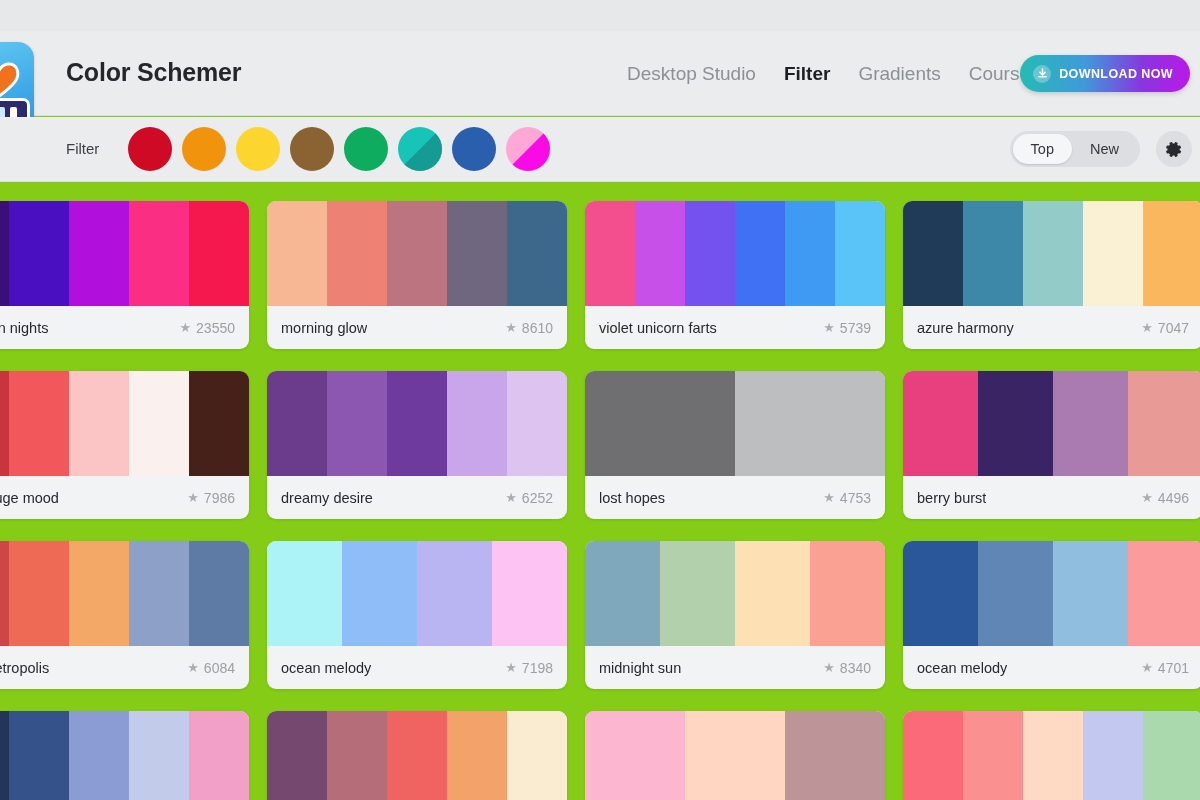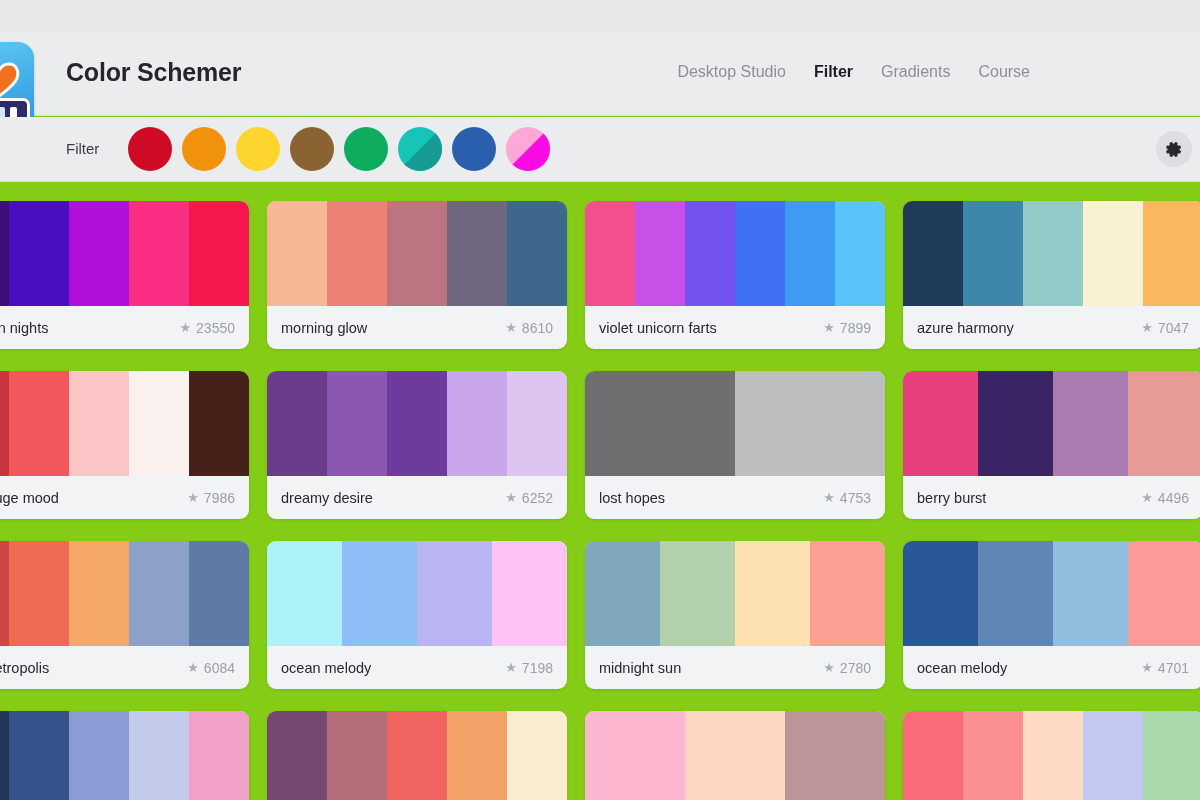--- a/index.html
+++ b/index.html
@@ -39,21 +39,21 @@
     content:""; position:absolute; left:21px; top:6px; width:7px; height:22px;
     background:#ffffff; border-radius:2px;
   }
 
   .app-title {
     position:absolute; left:66px; top:27px;
     font-size:25px; font-weight:bold; color:#23262b; letter-spacing:-.2px;
   }
 
   .nav { position:absolute; right:170px; top:32px; display:flex; gap:28px; align-items:center; }
-  .nav-item { font-size:16px; color:#8b9097; white-space:nowrap; cursor:pointer; }
+  .nav-item { font-size:19px; color:#8b9097; white-space:nowrap; cursor:pointer; }
   .nav-item.active { color:#1c1f24; font-weight:bold; }
 
   .download-btn {
     position:absolute; right:10px; top:24px; height:37px;
     padding:0 17px 0 13px;
     display:flex; align-items:center; gap:8px;
     border-radius:19px; cursor:pointer;
     background:linear-gradient(95deg,#25bcb2 0%,#3f9ada 38%,#8a35e0 72%,#bb19e8 100%);
     box-shadow:0 2px 5px rgba(0,0,0,.16);
   }
@@ -135,20 +135,28 @@
 
     <div class="app-title">Color Schemer</div>
 
     <div class="nav">
       <div class="nav-item">Desktop Studio</div>
       <div class="nav-item active">Filter</div>
       <div class="nav-item">Gradients</div>
       <div class="nav-item">Course</div>
     </div>
 
+    <div class="download-btn">
+      <span class="dl-ico">
+        <svg width="11" height="11" viewBox="0 0 12 12">
+          <path d="M6 1 v6 M3.2 4.6 L6 7.6 L8.8 4.6 M2 9.6 h8" stroke="#fff" stroke-width="1.7" fill="none" stroke-linecap="round" stroke-linejoin="round"></path>
+        </svg>
+      </span>
+      <span class="dl-label">DOWNLOAD NOW</span>
+    </div>
   </div>
 
   <div class="filterbar">
     <div class="filter-label">Filter</div>
     <div class="swatch-row">
         <div class="swatch" style="background: rgb(206, 10, 36);"></div>
         <div class="swatch" style="background: rgb(242, 147, 13);"></div>
         <div class="swatch" style="background: rgb(252, 214, 47);"></div>
         <div class="swatch" style="background: rgb(139, 98, 49);"></div>
         <div class="swatch" style="background: rgb(13, 172, 95);"></div>
@@ -156,20 +164,24 @@
           <span class="a" style="background: rgb(22, 196, 184);"></span>
           <span class="b" style="background: rgb(21, 155, 147);"></span>
         </div>
         <div class="swatch" style="background: rgb(42, 95, 173);"></div>
         <div class="swatch split">
           <span class="a" style="background: rgb(255, 168, 216);"></span>
           <span class="b" style="background: rgb(250, 11, 230);"></span>
         </div>
       </div>
 
+    <div class="segmented">
+      <div class="seg on">Top</div>
+      <div class="seg">New</div>
+    </div>
 
     <div class="gear-btn">
       <svg width="17" height="17" viewBox="0 0 20 20">
         <path fill="#26292e" d="M10 6.4a3.6 3.6 0 1 0 0 7.2 3.6 3.6 0 0 0 0-7.2zm0 5.4a1.8 1.8 0 1 1 0-3.6 1.8 1.8 0 0 1 0 3.6z"></path>
         <path fill="#26292e" d="M17.3 11.6l-1.3-.6a6.3 6.3 0 0 0 0-2l1.3-.6a.7.7 0 0 0 .35-.9l-.8-1.9a.7.7 0 0 0-.9-.38l-1.3.5a6.4 6.4 0 0 0-1.45-1.45l.5-1.3a.7.7 0 0 0-.38-.9l-1.9-.8a.7.7 0 0 0-.9.35l-.6 1.3a6.3 6.3 0 0 0-2 0l-.6-1.3a.7.7 0 0 0-.9-.35l-1.9.8a.7.7 0 0 0-.38.9l.5 1.3A6.4 6.4 0 0 0 3.2 5.72l-1.3-.5a.7.7 0 0 0-.9.38l-.8 1.9a.7.7 0 0 0 .35.9l1.3.6a6.3 6.3 0 0 0 0 2l-1.3.6a.7.7 0 0 0-.35.9l.8 1.9a.7.7 0 0 0 .9.38l1.3-.5a6.4 6.4 0 0 0 1.45 1.45l-.5 1.3a.7.7 0 0 0 .38.9l1.9.8a.7.7 0 0 0 .9-.35l.6-1.3a6.3 6.3 0 0 0 2 0l.6 1.3a.7.7 0 0 0 .9.35l1.9-.8a.7.7 0 0 0 .38-.9l-.5-1.3a6.4 6.4 0 0 0 1.45-1.45l1.3.5a.7.7 0 0 0 .9-.38l.8-1.9a.7.7 0 0 0-.35-.9z"></path>
       </svg>
     </div>
   </div>
 
   <div class="grid">
@@ -212,21 +224,21 @@
             <span style="background: rgb(198, 80, 232);"></span>
             <span style="background: rgb(115, 82, 239);"></span>
             <span style="background: rgb(64, 112, 244);"></span>
             <span style="background: rgb(63, 154, 244);"></span>
             <span style="background: rgb(90, 196, 248);"></span>
           </div>
           <div class="card-foot">
             <div class="card-name">violet unicorn farts</div>
             <div class="card-stars">
               <span class="star">★</span>
-              <span>7899</span>
+              <span>5739</span>
             </div>
           </div>
         </div>
         <div class="card">
           <div class="stripes">
             <span style="background: rgb(31, 59, 87);"></span>
             <span style="background: rgb(61, 135, 168);"></span>
             <span style="background: rgb(147, 203, 200);"></span>
             <span style="background: rgb(250, 241, 212);"></span>
             <span style="background: rgb(250, 183, 94);"></span>
@@ -338,21 +350,21 @@
           <div class="stripes">
             <span style="background: rgb(127, 168, 189);"></span>
             <span style="background: rgb(179, 208, 172);"></span>
             <span style="background: rgb(253, 224, 180);"></span>
             <span style="background: rgb(250, 161, 147);"></span>
           </div>
           <div class="card-foot">
             <div class="card-name">midnight sun</div>
             <div class="card-stars">
               <span class="star">★</span>
-              <span>2780</span>
+              <span>8340</span>
             </div>
           </div>
         </div>
         <div class="card">
           <div class="stripes">
             <span style="background: rgb(42, 86, 154);"></span>
             <span style="background: rgb(95, 134, 180);"></span>
             <span style="background: rgb(144, 190, 222);"></span>
             <span style="background: rgb(251, 155, 155);"></span>
           </div>

